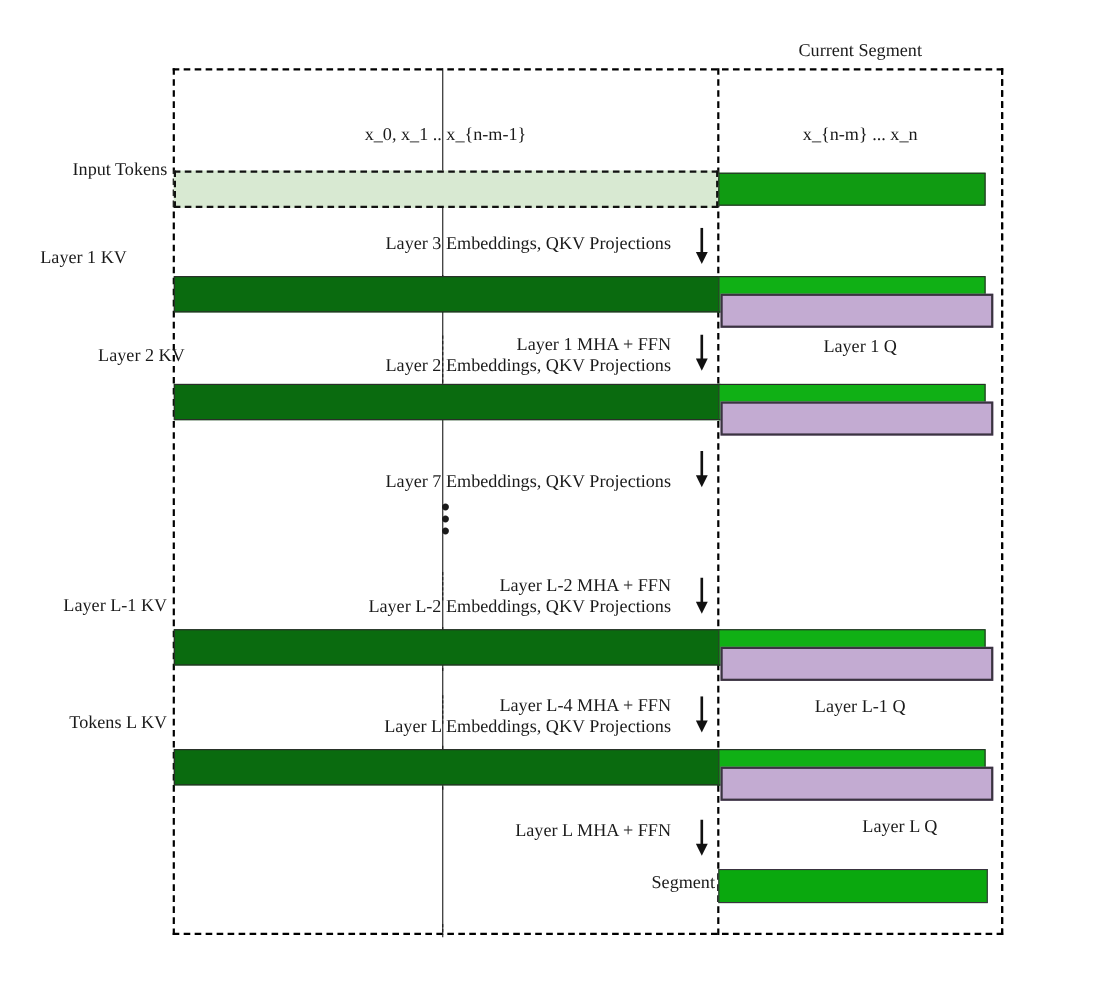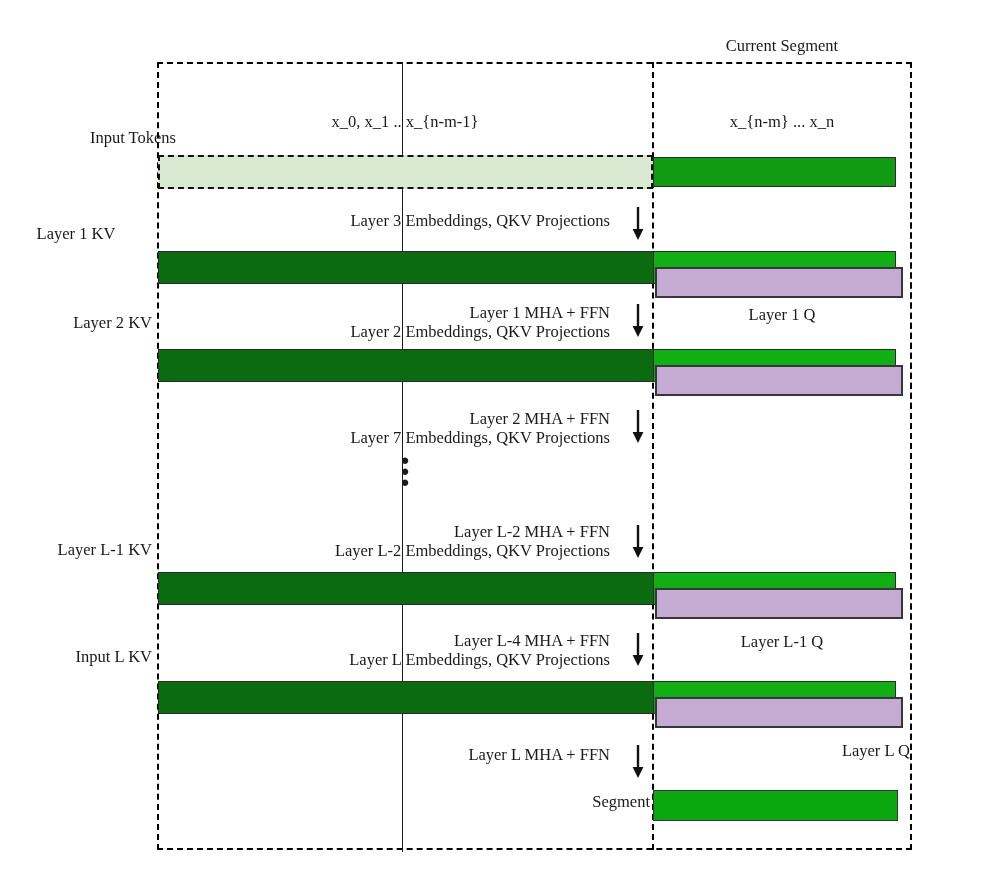--- a/index.html
+++ b/index.html
@@ -69,21 +69,21 @@
   <div class="vline-dash" style="top:678px;height:40px;"></div>
   <div class="vline-dash" style="top:250px;height:34px;"></div>
   <div class="vline-dash" style="top:305px;height:58px;"></div>
   <div class="vline-dash" style="top:840px;height:12px;"></div>
 
   <div class="lbl lbl-center" style="left:652px;top:36px;width:260px;">Current Segment</div>
 
   <div class="lbl lbl-center" style="left:160px;top:112px;width:490px;">x_0, x_1 .. x_{n-m-1}</div>
   <div class="lbl lbl-center" style="left:654px;top:112px;width:256px;">x_{n-m} ... x_n</div>
 
-  <div class="lbl lbl-right" style="left:0px;top:128px;width:152px;margin-left:24px;">Input Tokens</div>
+  <div class="lbl lbl-right" style="left:0px;top:144px;width:152px;">Input Tokens</div>
   <div class="bar bar-input-left" style="left:158px;top:155px;width:495px;height:34px;"></div>
   <div class="bar bar-input-right" style="left:653px;top:157px;width:243px;height:30px;"></div>
 
   <div class="lbl lbl-right" style="left:280px;top:211px;width:330px;">Layer 3 Embeddings, QKV Projections</div>
   <div class="arrow" style="left:630px;top:207px;">
     <svg width="16" height="34" viewBox="0 0 16 34">
         <line x1="8" y1="0" x2="8" y2="26" stroke="#111" stroke-width="2.4"></line>
         <polygon points="8,33 2.6,22 13.4,22" fill="#111"></polygon>
       </svg>
   </div>
@@ -96,26 +96,25 @@
 
   <div class="lbl lbl-right" style="left:280px;top:303px;width:330px;">Layer 1 MHA + FFN</div>
   <div class="lbl lbl-right" style="left:250px;top:322px;width:360px;">Layer 2 Embeddings, QKV Projections</div>
   <div class="arrow" style="left:630px;top:304px;">
     <svg width="16" height="34" viewBox="0 0 16 34">
         <line x1="8" y1="0" x2="8" y2="26" stroke="#111" stroke-width="2.4"></line>
         <polygon points="8,33 2.6,22 13.4,22" fill="#111"></polygon>
       </svg>
   </div>
 
-  <div class="lbl lbl-right" style="left:0px;top:313px;width:152px;">Layer 2 KV</div>
+  <div class="lbl lbl-right" style="left:16px;top:313px;width:152px;">Layer 2 KV</div>
   <div class="bar bar-kv-dark" style="left:158px;top:349px;width:497px;height:33px;"></div>
   <div class="bar bar-kv-bright" style="left:653px;top:349px;width:243px;height:33px;"></div>
   <div class="bar bar-q" style="left:655px;top:365px;width:248px;height:31px;"></div>
 
-  <div class="lbl lbl-right" style="left:280px;top:409px;width:330px;">Layer 2 MHA + FFN</div>
   <div class="lbl lbl-right" style="left:250px;top:428px;width:360px;">Layer 7 Embeddings, QKV Projections</div>
   <div class="arrow" style="left:630px;top:410px;">
     <svg width="16" height="34" viewBox="0 0 16 34">
         <line x1="8" y1="0" x2="8" y2="26" stroke="#111" stroke-width="2.4"></line>
         <polygon points="8,33 2.6,22 13.4,22" fill="#111"></polygon>
       </svg>
   </div>
 
   <div class="dots" style="left:396px;top:455px;width:18px;">
     <div style="line-height:11px;">•</div>
@@ -140,25 +139,25 @@
 
   <div class="lbl lbl-right" style="left:280px;top:631px;width:330px;">Layer L-4 MHA + FFN</div>
   <div class="lbl lbl-right" style="left:250px;top:650px;width:360px;">Layer L Embeddings, QKV Projections</div>
   <div class="arrow" style="left:630px;top:633px;">
     <svg width="16" height="34" viewBox="0 0 16 34">
         <line x1="8" y1="0" x2="8" y2="26" stroke="#111" stroke-width="2.4"></line>
         <polygon points="8,33 2.6,22 13.4,22" fill="#111"></polygon>
       </svg>
   </div>
 
-  <div class="lbl lbl-right" style="left:0px;top:647px;width:152px;">Input L KV</div>
+  <div class="lbl lbl-right" style="left:0px;top:647px;width:152px;">Tokens L KV</div>
   <div class="bar bar-kv-dark" style="left:158px;top:681px;width:497px;height:33px;"></div>
   <div class="bar bar-kv-bright" style="left:653px;top:681px;width:243px;height:33px;"></div>
   <div class="bar bar-q" style="left:655px;top:697px;width:248px;height:31px;"></div>
-  <div class="lbl lbl-center" style="left:654px;top:741px;width:256px;text-align:right;">Layer L Q</div>
+  <div class="lbl lbl-center" style="left:690px;top:741px;width:256px;">Layer L Q</div>
 
   <div class="lbl lbl-right" style="left:280px;top:745px;width:330px;">Layer L MHA + FFN</div>
   <div class="arrow" style="left:630px;top:745px;">
     <svg width="16" height="34" viewBox="0 0 16 34">
         <line x1="8" y1="0" x2="8" y2="26" stroke="#111" stroke-width="2.4"></line>
         <polygon points="8,33 2.6,22 13.4,22" fill="#111"></polygon>
       </svg>
   </div>
 
   <div class="lbl lbl-right" style="left:490px;top:792px;width:160px;">Segment</div>

